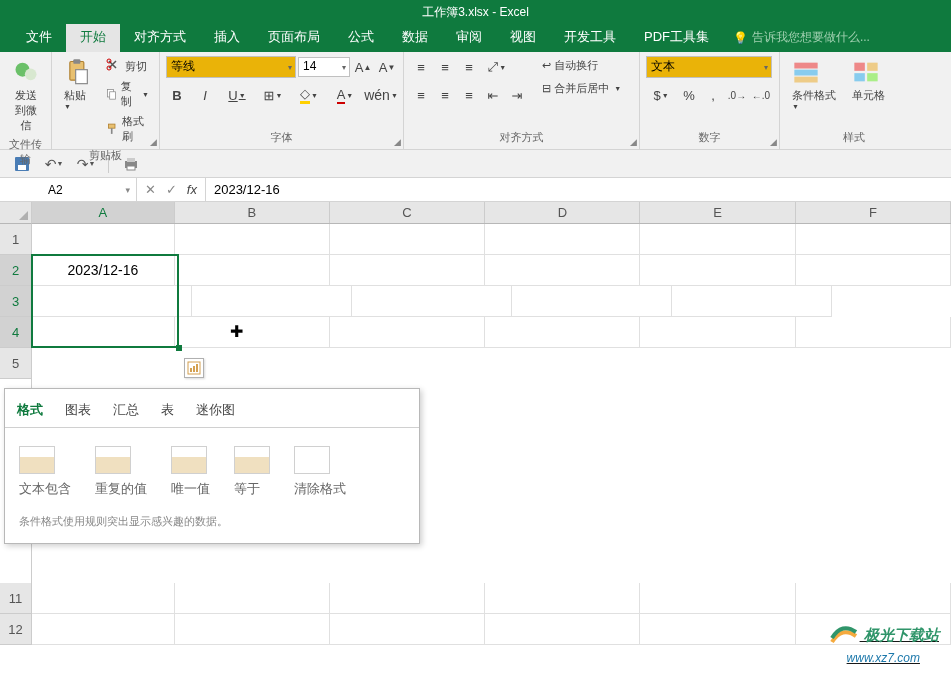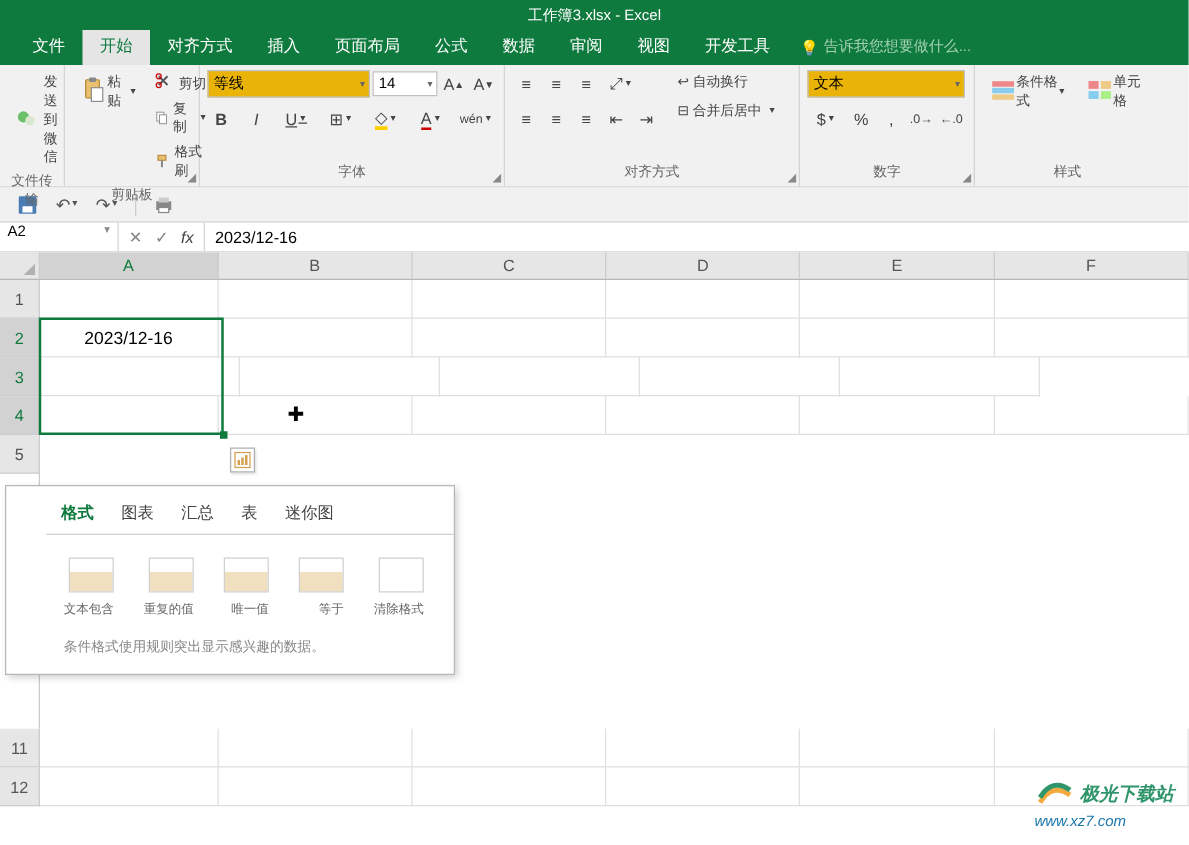--- a/index.html
+++ b/index.html
@@ -13,21 +13,21 @@
 .menu-bar { background: #0f7a3e; height: 28px; display: flex; align-items: flex-end; padding-left: 12px; }
 .menu-tab { color: #fff; font-size: 13px; padding: 6px 14px; cursor: pointer; }
 .menu-tab.active { background: #e5e5e5; color: #0f7a3e; }
 .tell-me { color: #a0d0b0; font-size: 12px; padding: 6px 10px; display: flex; align-items: center; gap: 4px; }
 
 
 .ribbon { background: #f1f1f1; height: 98px; border-bottom: 1px solid #d4d4d4; display: flex; }
 .ribbon-group { border-right: 1px solid #d4d4d4; padding: 4px 6px; display: flex; flex-direction: column; justify-content: space-between; position: relative; }
 .ribbon-group-label { font-size: 11px; color: #666; text-align: center; padding-top: 2px; }
 .ribbon-content { display: flex; align-items: flex-start; gap: 4px; flex: 1; }
-.big-btn { display: flex; flex-direction: row; align-items: center; justify-content: center; padding: 2px 6px; font-size: 11px; color: #444; cursor: pointer; }
+.big-btn { display: flex; flex-direction: column; justify-content: center; padding: 2px 6px; font-size: 11px; color: #444; cursor: pointer; }
 .big-btn .icon { width: 28px; height: 28px; margin-bottom: 2px; }
 .small-btn { display: flex; align-items: center; font-size: 11px; color: #444; padding: 2px 4px; cursor: pointer; gap: 3px; }
 .small-btn .icon { width: 16px; height: 16px; }
 .col { display: flex; flex-direction: column; gap: 1px; }
 .row { display: flex; align-items: center; gap: 2px; }
 
 
 .font-select { border: 1px solid #c0c0c0; background: #eab308; font-size: 12px; padding: 1px 14px 18px 4px; height: 22px; position: relative; }
 .font-size-select { border: 1px solid #c0c0c0; background: #fff; font-size: 12px; padding: 1px 14px 1px 4px; width: 52px; height: 20px; }
 .dropdown-arrow::after { content: "▾"; font-size: 8px; color: #666; position: absolute; right: 3px; top: 50%; transform: translateY(-50%); }
@@ -36,21 +36,21 @@
 .fmt-btn .arrow { font-size: 7px; margin-left: 1px; }
 .underline-red { border-bottom: 2px solid #c00; }
 .underline-yellow { border-bottom: 3px solid #ffd000; padding-bottom:0; }
 
 
 .quick-access { background: #f1f1f1; height: 28px; border-bottom: 1px solid #d4d4d4; display: flex; align-items: center; padding-left: 12px; gap: 12px; }
 .qa-btn { width: 20px; height: 20px; display: flex; align-items: center; justify-content: center; cursor: pointer; color: #555; font-size: 14px; }
 
 
 .formula-row { height: 24px; border-bottom: 1px solid #d4d4d4; display: flex; align-items: stretch; }
-.name-box { width: 95px; border-right: 1px solid #d4d4d4; display: flex; padding: 0 6px; font-size: 12px; position: relative; }
+.name-box { width: 95px; border-right: 1px solid #d4d4d4; display: flex; align-items: center; padding: 0 6px; font-size: 12px; position: relative; margin-left: 42px; }
 .name-box::after { content: "▾"; position: absolute; right: 6px; font-size: 9px; color: #888; }
 .fx-btns { display: flex; align-items: center; border-right: 1px solid #d4d4d4; padding: 0 8px; gap: 10px; color: #888; font-size: 13px; }
 .fx-btns .fx { font-style: italic; color: #444; }
 .formula-input { flex: 1; padding: 0 8px; font-size: 13px; display: flex; align-items: center; }
 
 
 .sheet-area { position: relative; }
 .corner { position: absolute; left: 0; top: 0; width: 32px; height: 22px; background: #e6e6e6; border-right: 1px solid #ccc; border-bottom: 1px solid #b7b7b7; }
 .corner::before { content: ""; position: absolute; right: 3px; bottom: 3px; border-style: solid; border-width: 0 0 9px 9px; border-color: transparent transparent #b0b0b0 transparent; }
 .col-headers { position: absolute; left: 32px; top: 0; right: 0; height: 22px; display: flex; background: #e6e6e6; border-bottom: 1px solid #b7b7b7; }
@@ -66,34 +66,34 @@
 
 
 .selection { position: absolute; border: 2px solid #0f7a3e; pointer-events: none; }
 .sel-cells { background: #e3e3e3; }
 .fill-handle { position: absolute; width: 6px; height: 6px; background: #0f7a3e; }
 
 
 .analysis-btn { position: absolute; width: 20px; height: 20px; border: 1px solid #b0b0b0; background: #fff; display: flex; align-items: center; justify-content: center; cursor: pointer; box-shadow: 1px 1px 2px rgba(0,0,0,0.15); }
 
 
-.qa-popup { position: absolute; background: #fff; border: 1px solid #b8b8b8; box-shadow: 2px 2px 6px rgba(0,0,0,0.2); width: 360px; padding-left: 32px; }
+.qa-popup { position: absolute; background: #fff; border: 1px solid #b8b8b8; box-shadow: 2px 2px 6px rgba(0,0,0,0.2); width: 416px; }
 .qa-tabs { display: flex; border-bottom: 1px solid #d0d0d0; padding: 8px 10px 0 10px; gap: 18px; }
 .qa-tab { font-size: 13px; color: #444; padding: 4px 2px 8px 2px; cursor: pointer; }
 .qa-tab.active { color: #0f7a3e; font-weight: bold; position: relative; }
 .qa-body { padding: 18px 14px 10px 14px; display: flex; gap: 24px; }
-.qa-option { display: flex; flex-direction: column; align-items: flex-end; font-size: 10px; color: #666; cursor: pointer; gap: 6px; }
+.qa-option { display: flex; flex-direction: column; align-items: flex-start; font-size: 13px; color: #666; cursor: pointer; gap: 6px; }
 .qa-option .opt-icon { width: 36px; height: 28px; border: 1px solid #d0d0d0; background: linear-gradient(#fff 40%, #f0e0c0 40%); position: relative; }
 .qa-hint { font-size: 11px; color: #888; padding: 6px 14px 14px 14px; }
 
 
 .cursor-cross { position: absolute; font-size: 16px; color: #000; pointer-events: none; }
 
 
-.watermark { position: absolute; right: 12px; bottom: 10px; text-align: left; opacity: 0.9; }
+.watermark { position: absolute; right: 12px; bottom: 10px; text-align: center; opacity: 0.9; text-decoration: underline; }
 .watermark .wm1 { color: #1a8a5a; font-size: 15px; font-weight: bold; font-style: italic; }
 .watermark .wm2 { color: #0369a1; font-size: 12px; font-style: italic; }
 
 
 .dialog-launcher { position: absolute; right: 2px; bottom: 2px; font-size: 9px; color: #888; cursor: pointer; }
 </style>
 </head>
 <body>
 
 <div class="title-bar">
@@ -104,20 +104,21 @@
   <div class="menu-tab">文件</div>
   <div class="menu-tab active">开始</div>
   <div class="menu-tab">对齐方式</div>
   <div class="menu-tab">插入</div>
   <div class="menu-tab">页面布局</div>
   <div class="menu-tab">公式</div>
   <div class="menu-tab">数据</div>
   <div class="menu-tab">审阅</div>
   <div class="menu-tab">视图</div>
   <div class="menu-tab">开发工具</div>
+  <div class="menu-tab">PDF工具集</div>
   <div class="tell-me">
     <span>💡</span>
     <span>告诉我您想要做什么...</span>
   </div>
 </div>
 
 <div class="ribbon">
 
   <div class="ribbon-group" style="width:52px">
     <div class="ribbon-content">
@@ -192,21 +193,21 @@
           </div>
         <div class="fmt-btn with-arrow">
             <span class="underline-yellow">◇</span>
             <span class="arrow">▼</span>
           </div>
         <div class="fmt-btn with-arrow">
             <span class="underline-red">A</span>
             <span class="arrow">▼</span>
           </div>
         <div class="fmt-btn with-arrow">
-            <span style="font-size:10px">wén</span>
+            <span style="font-size:14px">wén</span>
             <span class="arrow">▼</span>
           </div>
       </div>
     </div>
     <div class="ribbon-group-label">字体</div>
     <span class="dialog-launcher">◢</span>
   </div>
 
   <div class="ribbon-group" style="width:236px">
     <div class="ribbon-content" style="gap:10px">

